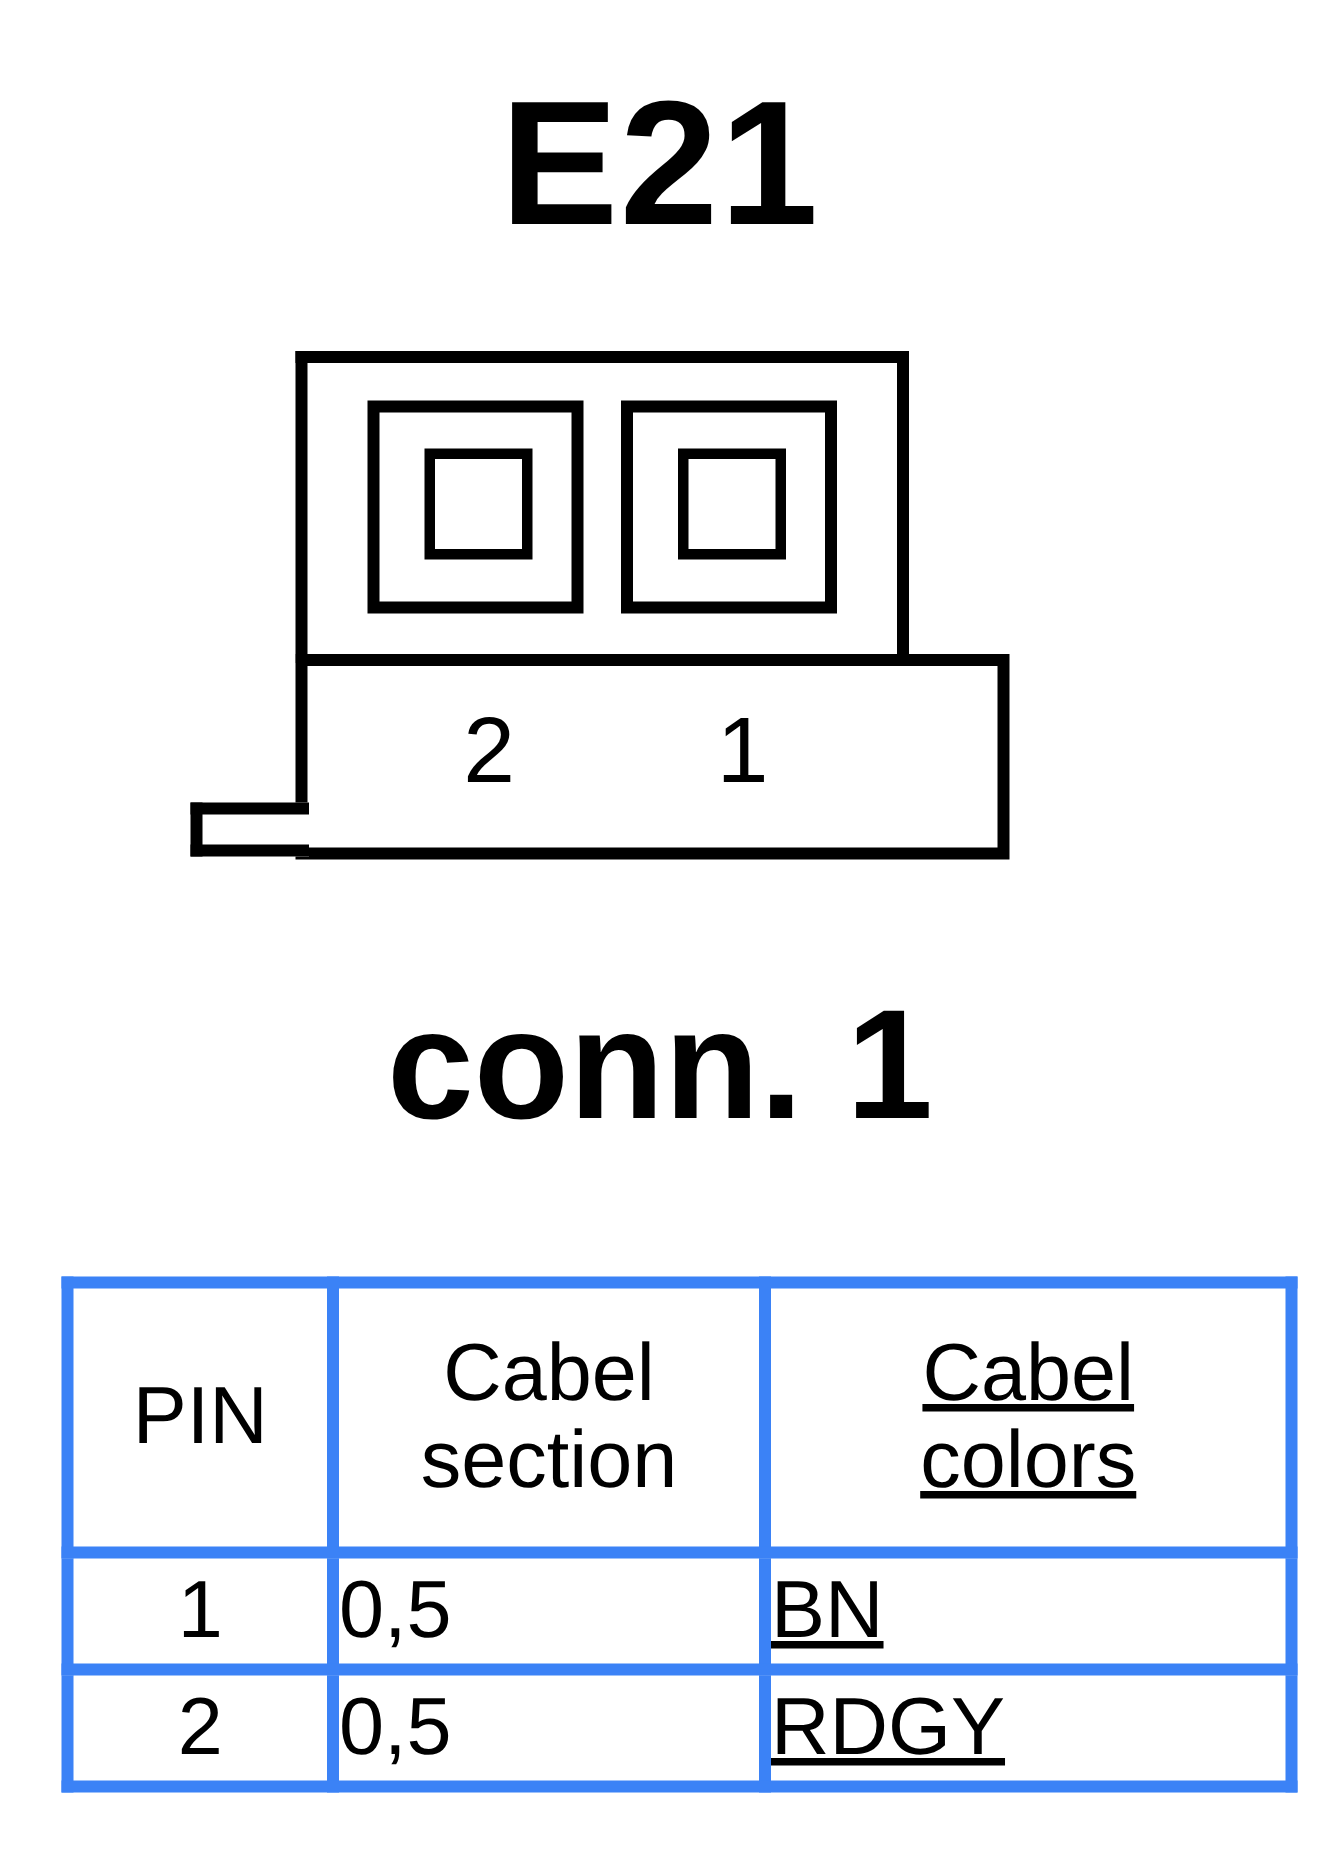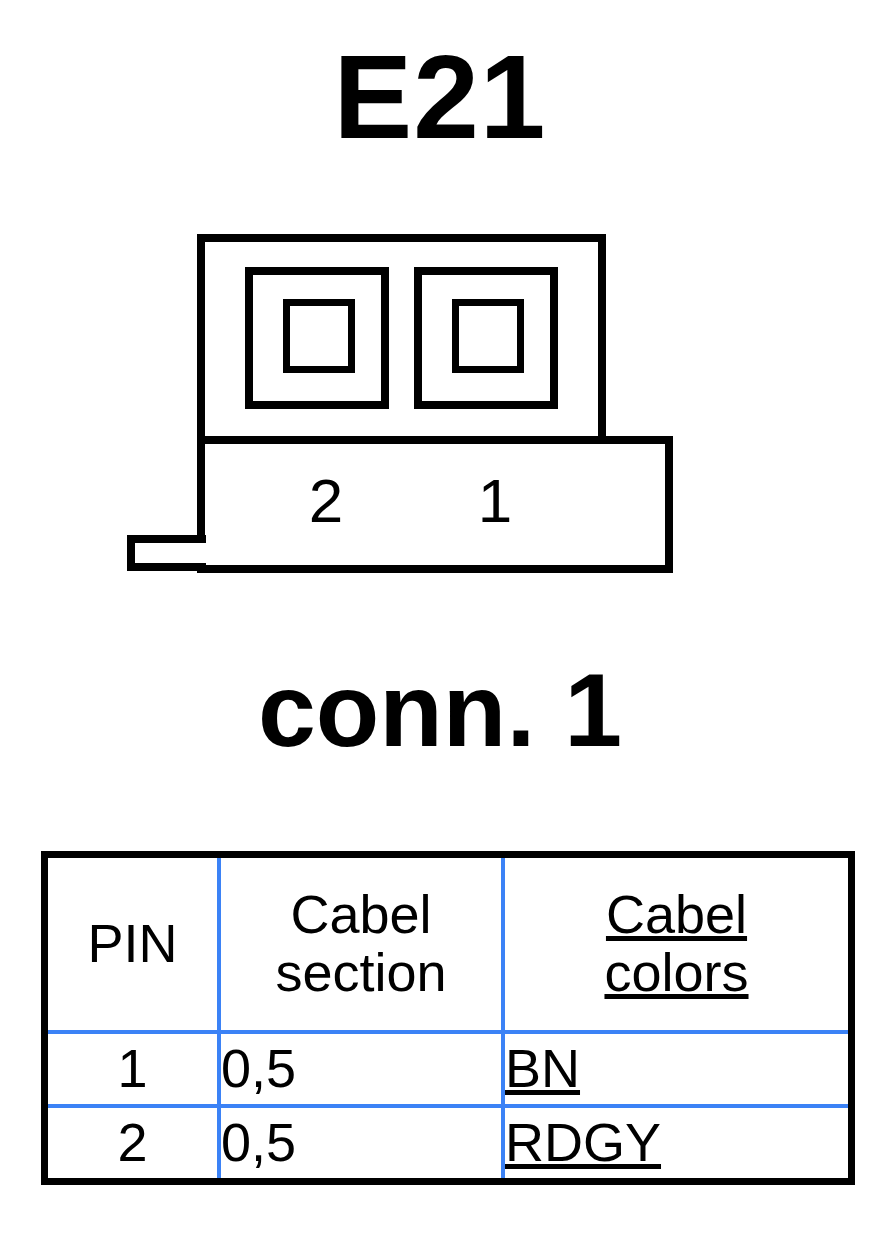--- a/index.html
+++ b/index.html
@@ -13,21 +13,21 @@
     position: relative;
     font-family: "Liberation Sans", sans-serif;
     color: #000000;
     overflow: hidden;
   }
 
   
   #title {
     position: absolute;
     left: 0;
-    top: 38px;
+    top: 50px;
     width: 880px;
     text-align: center;
     font-size: 118px;
     font-weight: bold;
     line-height: 1.0;
     letter-spacing: 1px;
   }
 
   
   #connector-figure {
@@ -128,21 +128,21 @@
     position: absolute;
     left: 41px;
     top: 851px;
     width: 792px;
     border-collapse: collapse;
     table-layout: fixed;
     border: 7px solid #000000;
   }
   #pinout-table td,
   #pinout-table th {
-    border: 4px solid #3b82f6;
+    border: 8px solid #3b82f6;
     padding: 0;
     font-weight: normal;
     font-size: 54px;
     line-height: 1.07;
     color: #000000;
   }
   .col-pin   { width: 169px; }
   .col-cross { width: 280px; }
   .col-color { width: 343px; text-decoration: underline; }
 

